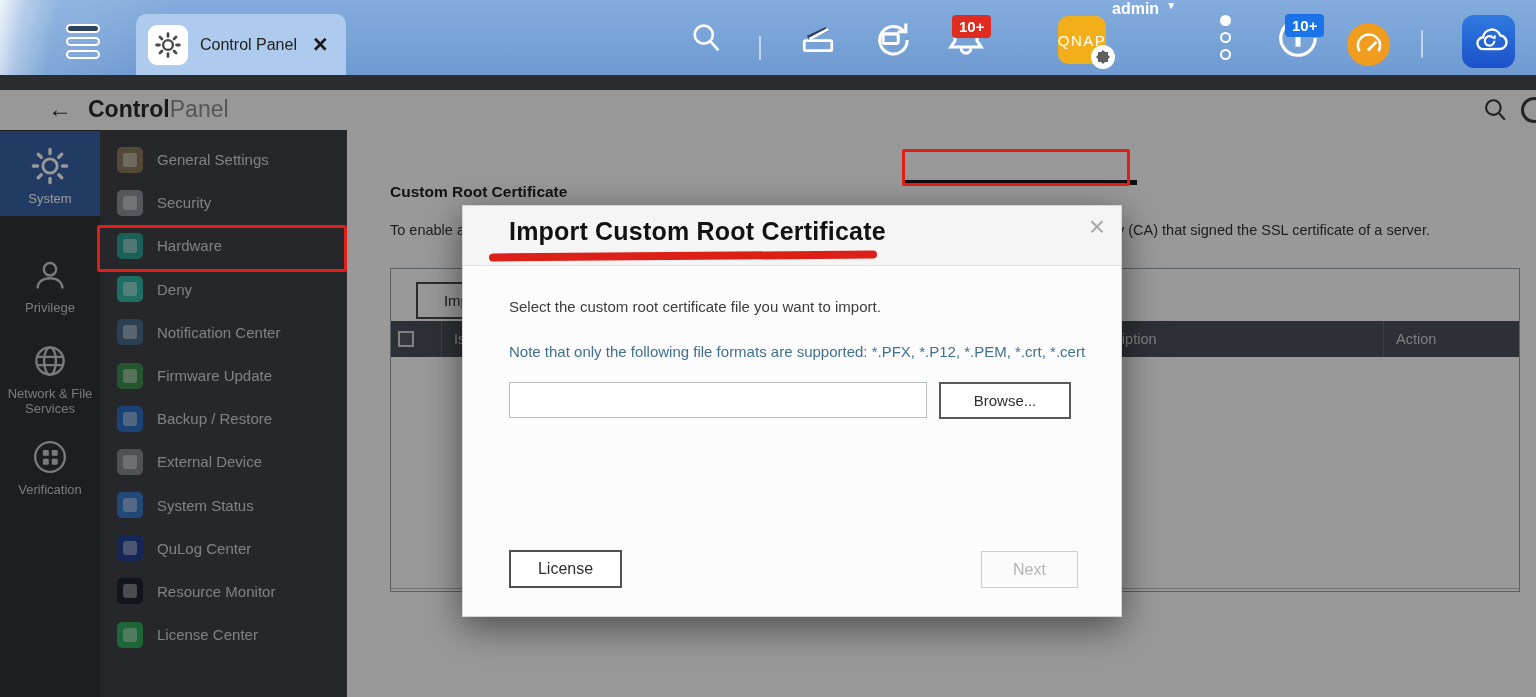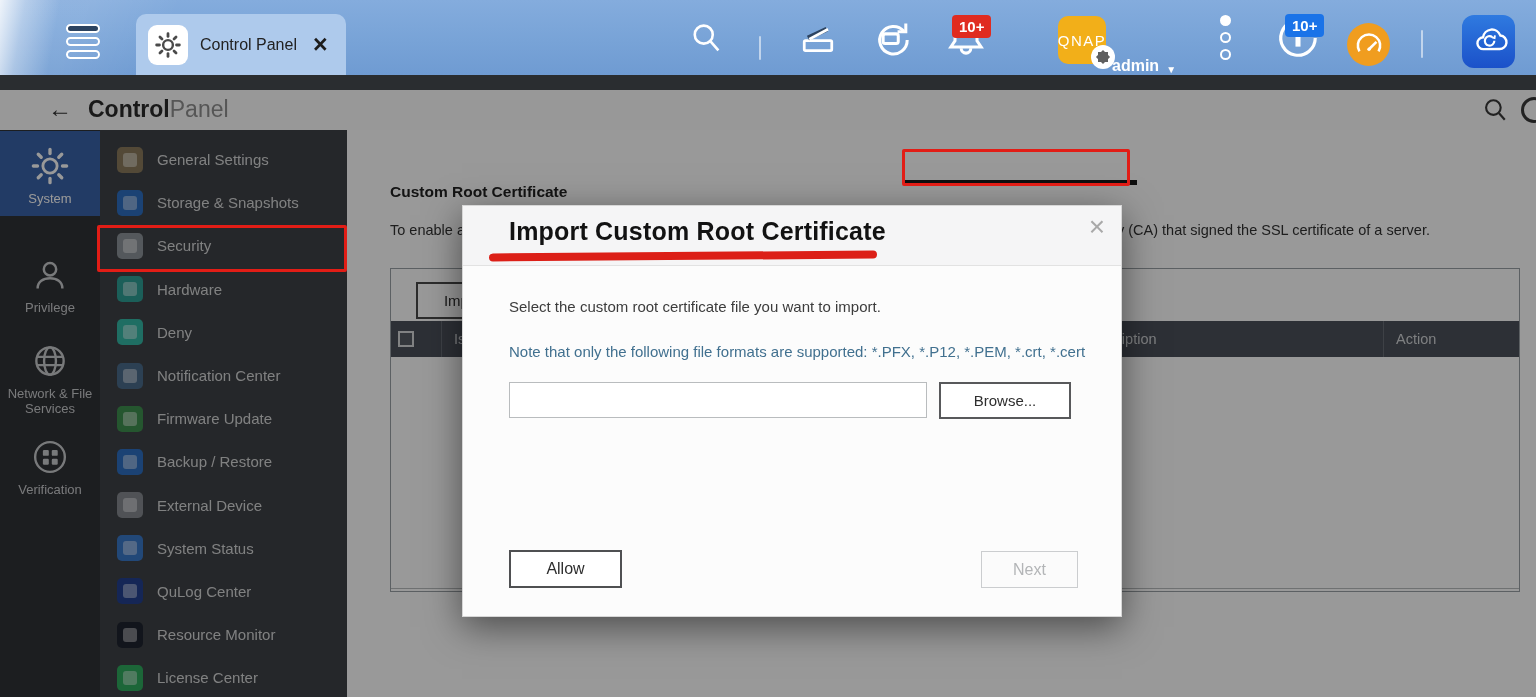--- a/index.html
+++ b/index.html
@@ -32,21 +32,21 @@
   .badge.red { background:#e02b20; }
   .badge.blue { background:#1a73e8; }
 
   .qnap-tile { position:absolute; left:1058px; top:16px; width:48px; height:48px; background:#f2af19;
     border-radius:10px; display:flex; align-items:center; justify-content:center; cursor:pointer; }
   .qnap-tile span { color:#fff; font-size:15px; font-weight:normal; letter-spacing:1.5px; }
   .star-badge { position:absolute; left:1091px; top:45px; width:24px; height:24px; background:#fff; border-radius:50%; }
   .star-badge i, .star-badge b { position:absolute; left:7px; top:7px; width:10px; height:10px; background:#5f5f5f; }
   .star-badge b { transform:rotate(45deg); }
 
-  .admin-wrap { position:absolute; left:1112px; top:0; height:75px; display:flex; align-items:flex-end; cursor:pointer; }
+  .admin-wrap { position:absolute; left:1112px; top:0; height:75px; display:flex; align-items:flex-start; cursor:pointer; }
   .admin-wrap .name { color:#fff; font-weight:bold; font-size:16px; }
   .admin-wrap .caret { color:#fff; font-size:10px; margin-left:7px; }
 
   .kebab { position:absolute; left:1220px; top:0; height:75px; display:flex; flex-direction:column; justify-content:center; gap:6px; cursor:pointer; }
   .kebab .d { width:11px; height:11px; border:2px solid #fff; border-radius:50%; }
   .kebab .d.f { background:#fff; }
 
   .speedo { position:absolute; left:1347px; top:23px; width:43px; height:43px; background:#f09d1f; border-radius:50%;
     display:flex; align-items:center; justify-content:center; cursor:pointer; }
 
@@ -306,24 +306,20 @@
       <div class="nlbl">Verification</div>
     </div>
   </div>
 
   <div id="sidebar">
     <div class="sb-item">
       <div class="chip c0"></div>
       <span class="slbl">General Settings</span>
     </div>
     <div class="sb-item">
-      <div class="chip c1"></div>
-      <span class="slbl">Storage &amp; Snapshots</span>
-    </div>
-    <div class="sb-item">
       <div class="chip c2"></div>
       <span class="slbl">Security</span>
     </div>
     <div class="sb-item">
       <div class="chip c3"></div>
       <span class="slbl">Hardware</span>
     </div>
     <div class="sb-item">
       <div class="chip c4"></div>
       <span class="slbl">Deny</span>
@@ -390,20 +386,20 @@
     <div id="modal-title">Import Custom Root Certificate</div>
     <div id="modal-close">×</div>
     <div id="red-underline"></div>
 
     <div id="modal-instruction">Select the custom root certificate file you want to import.</div>
     <div id="modal-note">Note that only the following file formats are supported: *.PFX, *.P12, *.PEM, *.crt, *.cert</div>
 
     <input id="file-input" type="text" placeholder="" style="">
     <button id="browse-btn">Browse...</button>
 
-    <button id="cancel-btn">Allow</button>
+    <button id="cancel-btn">License</button>
     <button id="next-btn" aria-disabled="true">Next</button>
   </div>
 
   <div class="anno" id="anno-security"></div>
   <div class="anno" id="anno-ssl-tab"></div>
 
 </div>
 
 </body></html>

